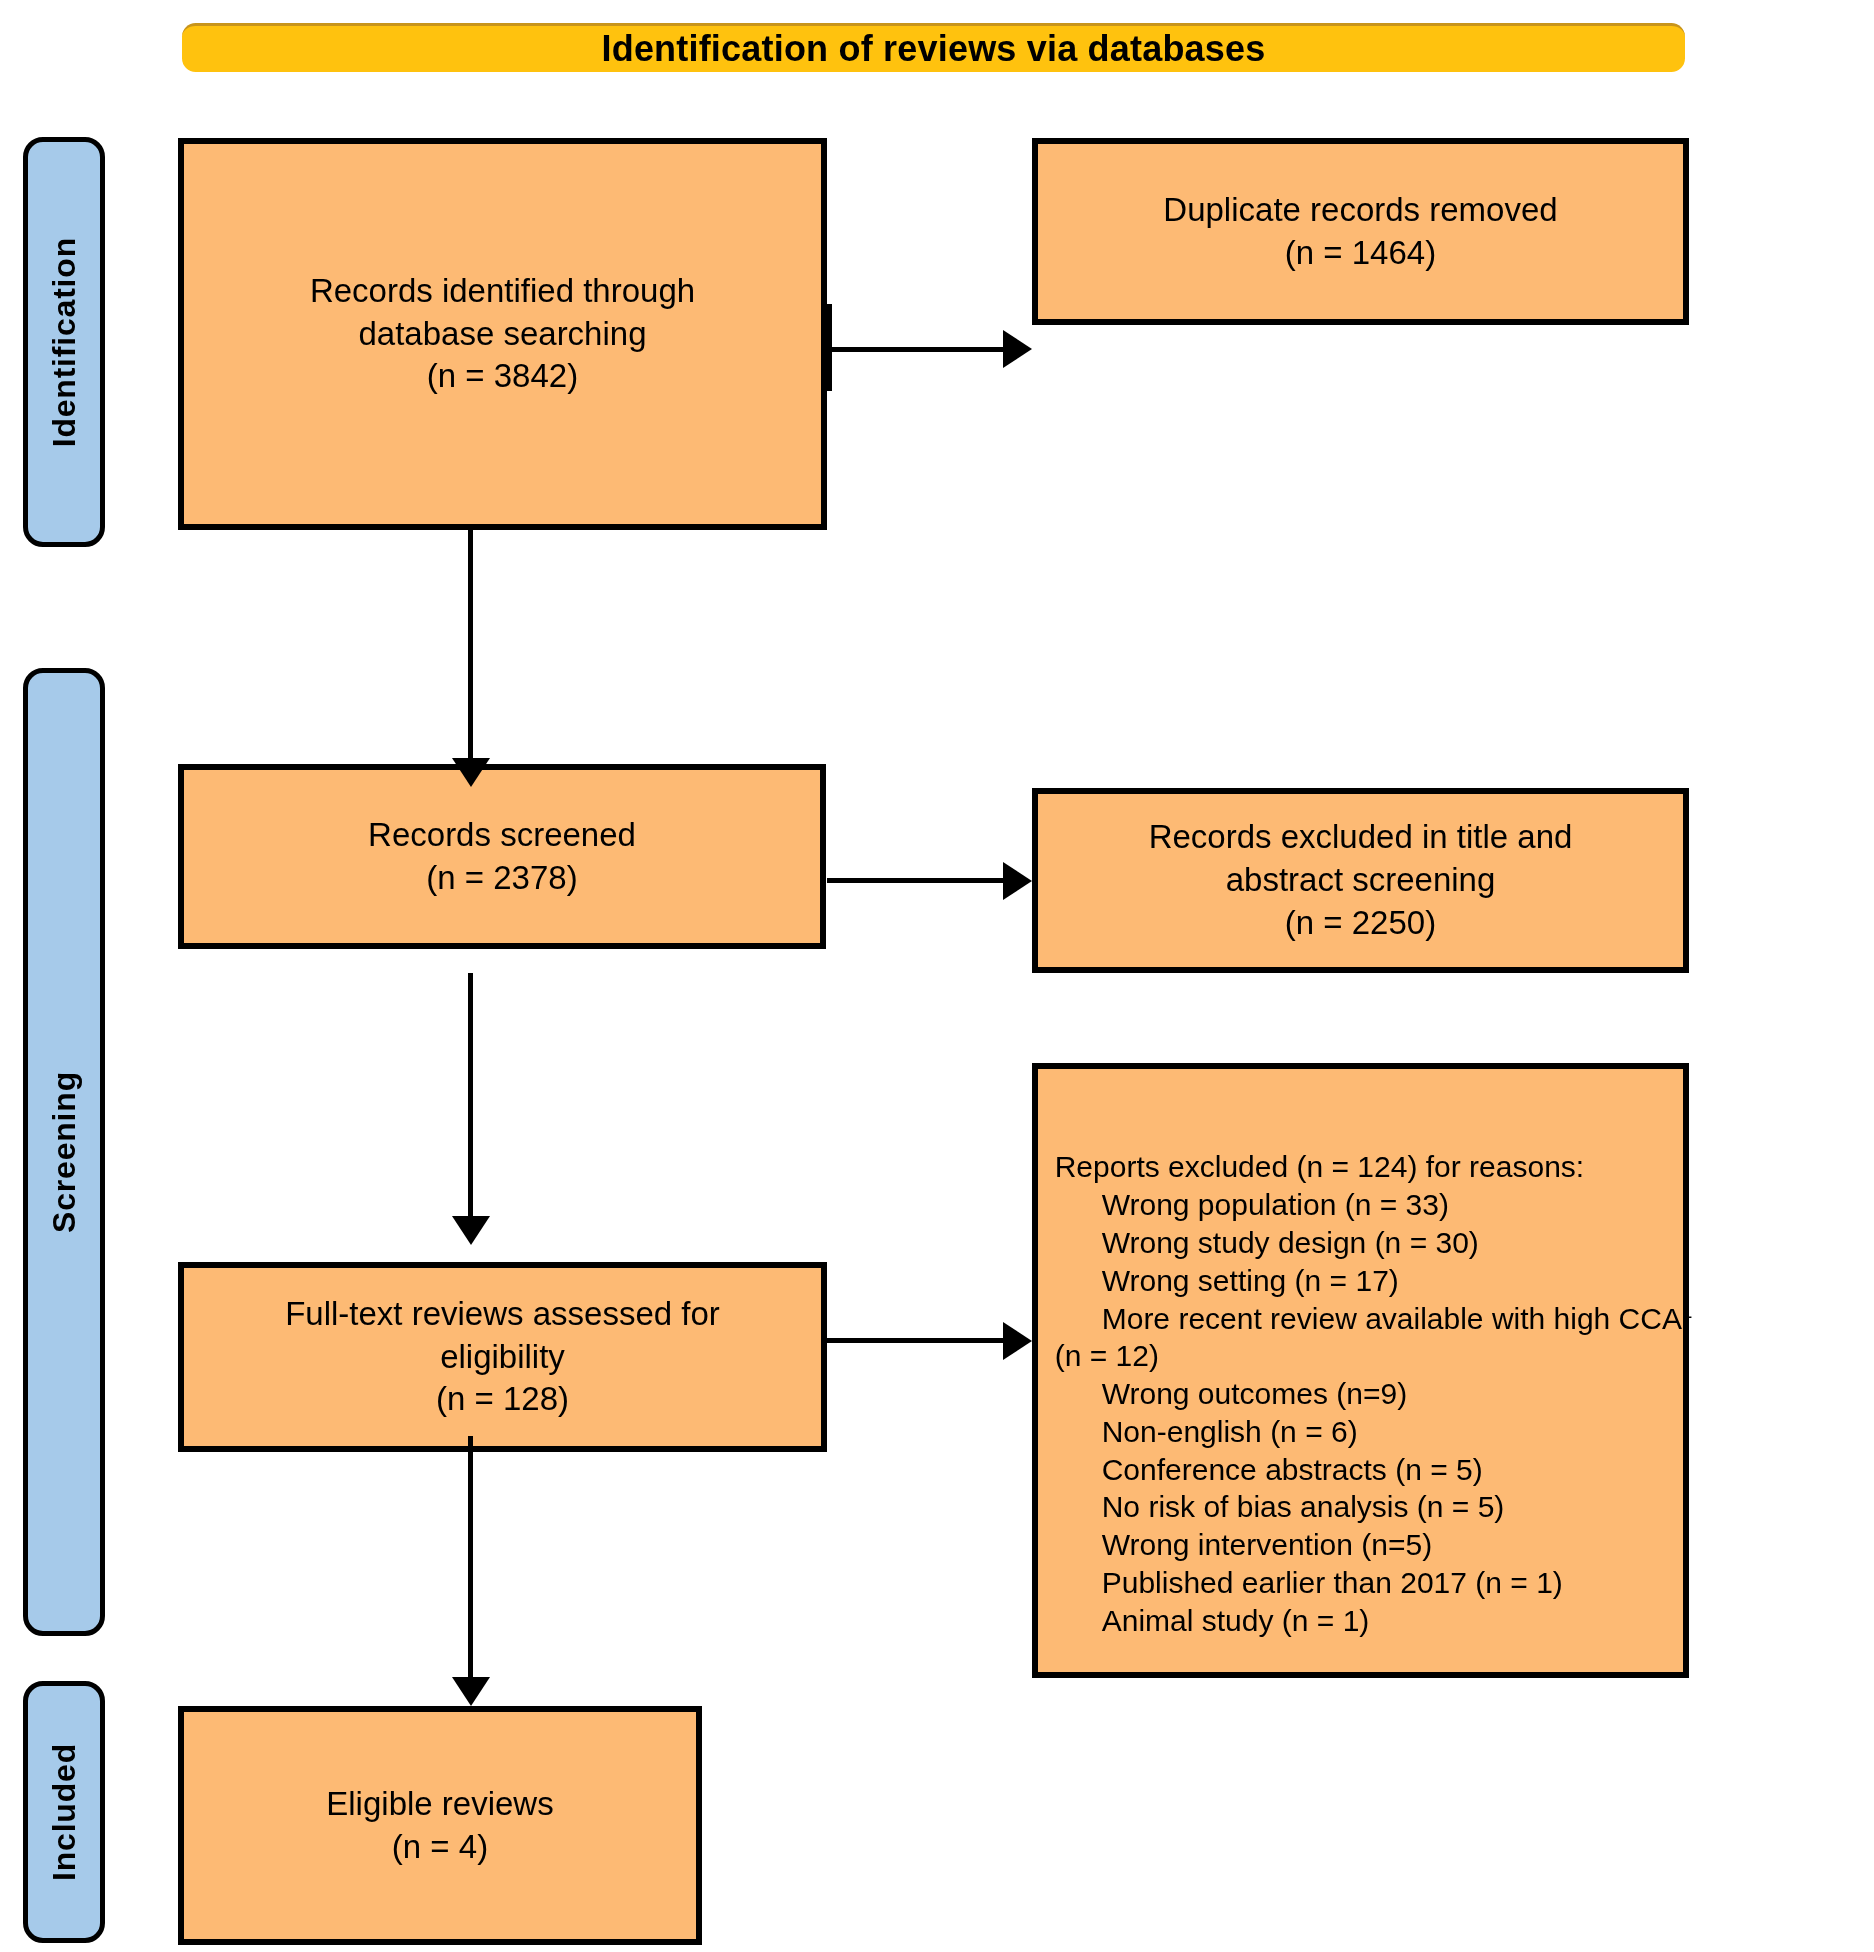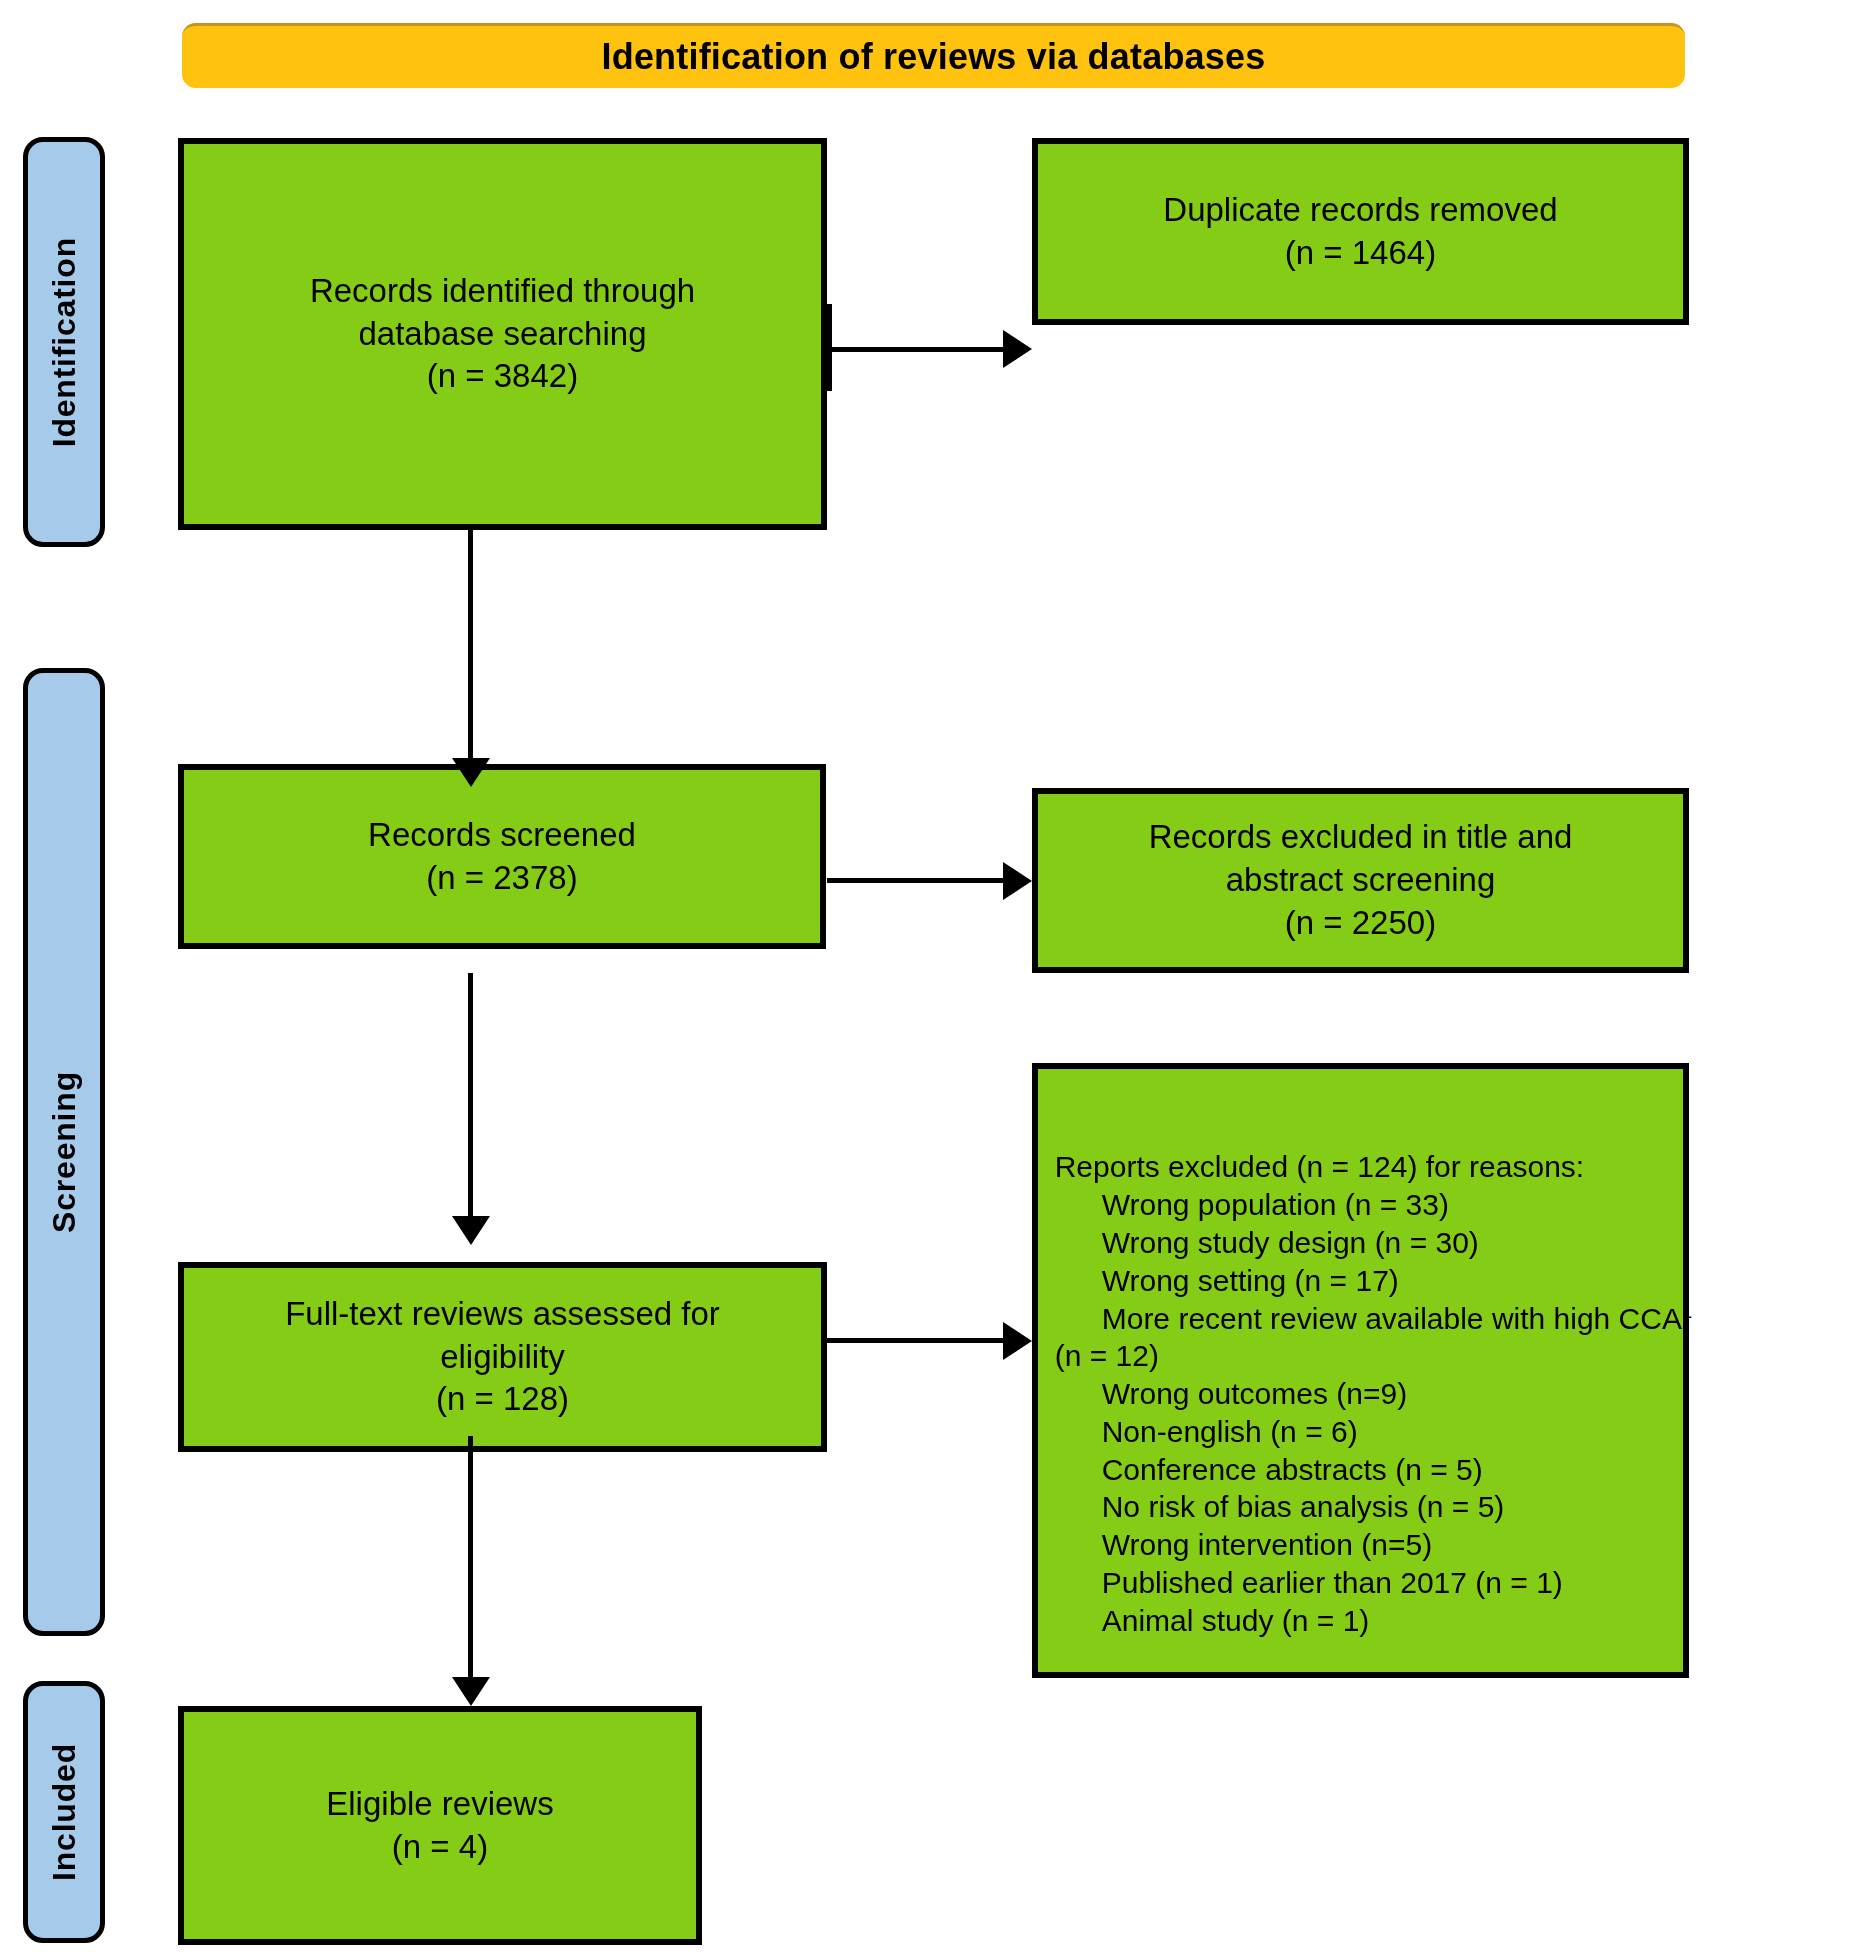--- a/index.html
+++ b/index.html
@@ -19,21 +19,21 @@
     background: #ffffff;
     overflow: hidden;
   }
 
   
   .banner {
     position: absolute;
     left: 182px;
     top: 23px;
     width: 1503px;
-    height: 65px;
+    height: 49px;
     background: var(--banner-bg, #FFC20E);
     border-radius: 13.7px;
     border-top: 3.8px solid #C8941B;
     box-sizing: border-box;
     display: flex;
     align-items: center;
     justify-content: center;
   }
   .banner-text {
     font-size: 36px;
@@ -65,21 +65,21 @@
     white-space: nowrap;
     color: #000000;
   }
   #stage-identification { top: 137px;  height: 410px;  }
   #stage-screening     { top: 668px;  height: 968px; }
   #stage-included      { top: 1681px; height: 262px;  }
 
   
   .box {
     position: absolute;
-    background: #84cc16;
+    background: #fdba74;
     border: 6px solid #000000;
     box-sizing: border-box;
     display: flex;
     align-items: center;
     justify-content: center;
   }
   .box-text {
     font-size: 33px;
     line-height: 1.30;
     text-align: center;

